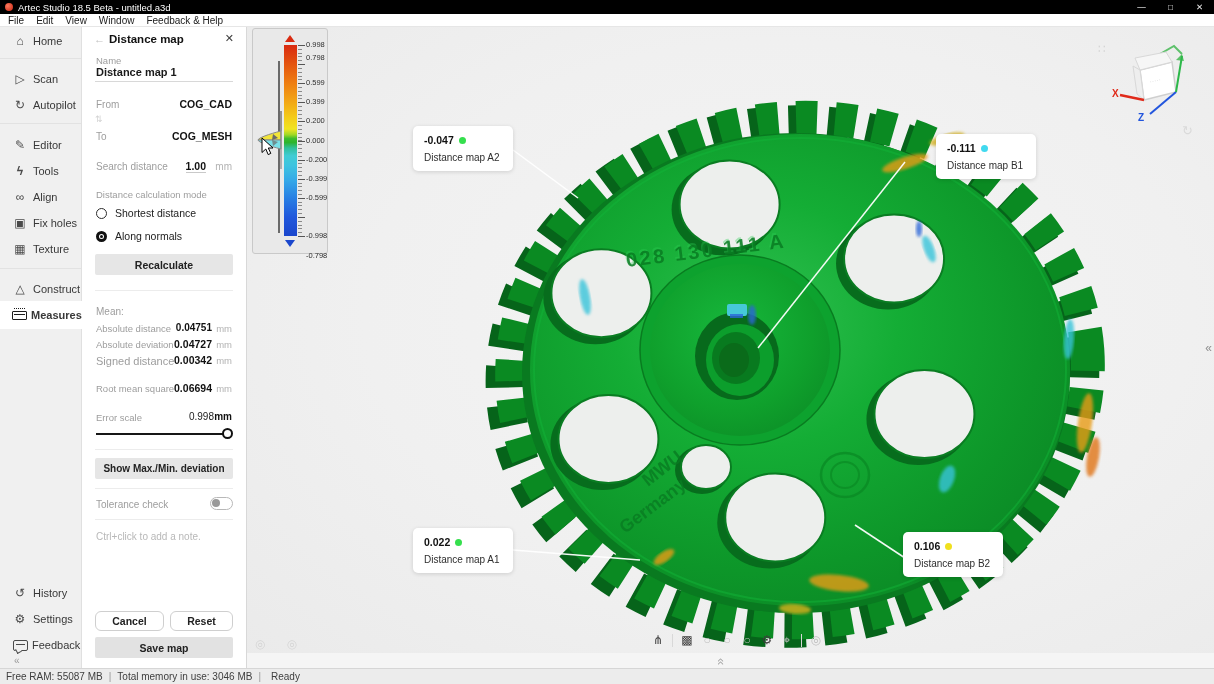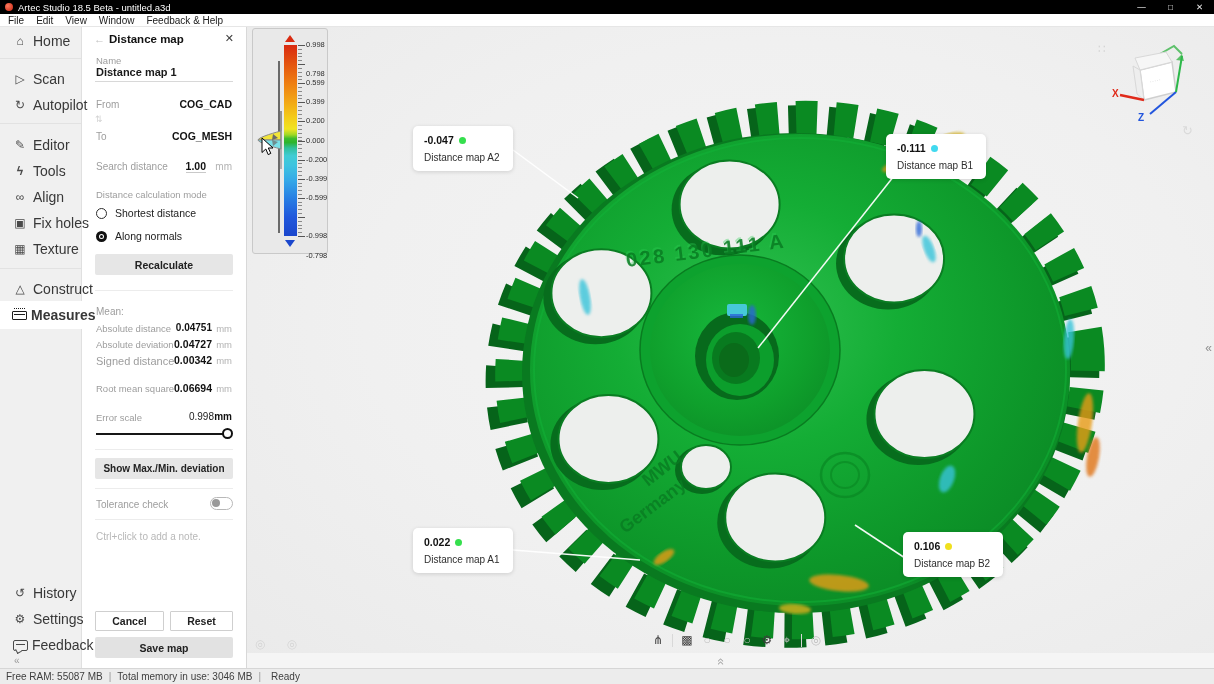--- a/index.html
+++ b/index.html
@@ -16,21 +16,21 @@
   
   #menubar{position:absolute;top:14px;left:0;right:0;height:13px;background:#fff;
     border-bottom:1px solid #e6e6e6;display:flex;align-items:center;font-size:10px;color:#222;z-index:49;box-sizing:border-box;}
   .menu-item{padding:0 6px;cursor:pointer;}
   .menu-item:first-child{padding-left:8px;}
   
   #sidebar{position:absolute;top:27px;left:0;width:82px;bottom:16px;background:#f0f0f0;
     border-right:1px solid #e0e0e0;box-sizing:border-box;z-index:40;}
   .side-item{position:absolute;left:0;width:82px;height:24px;display:flex;align-items:center;cursor:pointer;}
   .si-icon{width:18px;margin-left:11px;font-size:12px;color:#4a4a4a;text-align:center;flex:none;}
-  .si-label{font-size:14px;color:#383838;margin-left:4px;white-space:nowrap;}
+  .si-label{font-size:11px;color:#383838;margin-left:4px;white-space:nowrap;}
   .side-item.active{background:#fff;height:28px;}
   .side-sep{position:absolute;left:0;width:81px;height:1px;background:#e2e2e2;}
   .ruler-icon{width:15px;height:9px;border:1.4px solid #1d1d1d;border-radius:1px;position:relative;box-sizing:border-box;margin-left:12px;flex:none;}
   .ruler-icon::before{content:"";position:absolute;left:1px;right:1px;top:-4px;border-top:1.4px dotted #1d1d1d;}
   .ruler-icon::after{content:"";position:absolute;left:1px;right:1px;top:2px;border-top:1.2px solid #1d1d1d;}
   .bubble-icon{width:13px;height:9px;border:1.2px solid #4a4a4a;border-radius:2px;position:relative;margin-left:13px;flex:none;background:#f0f0f0;}
   .bubble-icon::before{content:"";position:absolute;left:2px;right:2px;top:3px;border-top:1px solid #4a4a4a;}
   .bubble-icon::after{content:"";position:absolute;left:2px;bottom:-3.4px;width:4px;height:4px;background:#f0f0f0;
     border-right:1.2px solid #4a4a4a;border-bottom:1.2px solid #4a4a4a;transform:rotate(62deg);}
   #sidebar-collapse{position:absolute;left:14px;bottom:2px;font-size:10px;color:#9a9a9a;cursor:pointer;}
@@ -38,21 +38,21 @@
   #panel{position:absolute;top:27px;left:82px;width:165px;bottom:16px;background:#fff;
     border-right:1px solid #d8d8d8;box-sizing:border-box;z-index:39;font-size:10px;}
   #panel .abs{position:absolute;}
   .p-dim{color:#9d9d9d;}
   .p-dark{color:#1a1a1a;font-weight:bold;}
   .p-val{font-weight:bold;color:#111;}
   .p-unit{color:#b3b3b3;}
   .hr{position:absolute;left:13px;right:13px;height:1px;background:#ececec;}
   .p-btn{position:absolute;left:13px;right:13px;height:21px;background:#e6e6e6;border-radius:2px;
     display:flex;align-items:center;justify-content:center;font-size:10.5px;font-weight:bold;color:#222;cursor:pointer;}
-  .p-btn-outline{position:absolute;height:20px;background:#fff;border:1px solid #cfcfcf;border-radius:1px;
+  .p-btn-outline{position:absolute;height:20px;background:#fff;border:1px solid #cfcfcf;border-radius:6px;
     display:flex;align-items:center;justify-content:center;font-size:10.5px;font-weight:bold;color:#222;cursor:pointer;box-sizing:border-box;}
   .radio{width:11px;height:11px;border:1.6px solid #2c2c2c;border-radius:50%;box-sizing:border-box;position:relative;flex:none;}
   .radio.on{border-width:3px;border-color:#111;}
   .radio.on::after{content:"";position:absolute;left:50%;top:50%;width:3px;height:3px;margin:-1.5px 0 0 -1.5px;background:#111;border-radius:50%;}
   .radio-row{position:absolute;left:14px;display:flex;align-items:center;cursor:pointer;}
   .radio-row .rlab{font-size:10.5px;color:#222;margin-left:8px;}
   #toggle{position:absolute;right:13px;width:23px;height:13px;border:1.4px solid #b8b8b8;border-radius:7px;box-sizing:border-box;cursor:pointer;background:#fff;}
   #toggle .knob{position:absolute;left:1px;top:1px;width:8px;height:8px;border-radius:50%;background:#9a9a9a;}
   #slider-track{position:absolute;left:14px;right:14px;height:12px;}
   #slider-track .line{position:absolute;left:0;right:0;top:5px;height:2px;background:#161616;}
@@ -344,21 +344,21 @@
       <path d="M18,25 l5,4 l-6,2 Z" fill="#6a6a6a"></path>
       <path d="M18,37 l5,-4 l-6,-2 Z" fill="#6a6a6a" opacity=".7"></path>
     </svg>
     <div id="cb-top-arrow"></div>
     <div id="cbar"></div>
     <div id="cbminor"></div>
     <div id="cbticks">
         <div class="cbtick" style="top: 16px;"></div>
         <div class="cblab" style="top: 12px;">0.998</div>
         <div class="cbtick" style="top: 35.1px;"></div>
-        <div class="cblab" style="top: 41px;">0.798</div>
+        <div class="cblab" style="top: 25px;">0.798</div>
         <div class="cbtick" style="top: 54.2px;"></div>
         <div class="cblab" style="top: 50.2px;">0.599</div>
         <div class="cbtick" style="top: 73.3px;"></div>
         <div class="cblab" style="top: 69.3px;">0.399</div>
         <div class="cbtick" style="top: 92.4px;"></div>
         <div class="cblab" style="top: 88.4px;">0.200</div>
         <div class="cbtick" style="top: 111.5px;"></div>
         <div class="cblab" style="top: 107.5px;">0.000</div>
         <div class="cbtick" style="top: 130.6px;"></div>
         <div class="cblab" style="top: 126.6px;">-0.200</div>
@@ -378,21 +378,21 @@
     <path d="M1,1 L1,15.5 L4.8,12 L7.2,17.6 L9.8,16.4 L7.3,11 L12,11 Z" fill="#fff" stroke="#000" stroke-width="1"></path>
   </svg>
 
   <div class="note-card" style="left:166px;top:99px">
     <div class="nc-line1">
         <span>-0.047</span>
         <span class="nc-dot" style="background: rgb(53, 223, 77);"></span>
       </div>
     <div class="nc-line2">Distance map A2</div>
   </div>
-  <div class="note-card" style="left:639px;top:107px">
+  <div class="note-card" style="left:689px;top:107px">
     <div class="nc-line1">
         <span>-0.111</span>
         <span class="nc-dot" style="background: rgb(65, 217, 239);"></span>
       </div>
     <div class="nc-line2">Distance map B1</div>
   </div>
   <div class="note-card" style="left:166px;top:501px">
     <div class="nc-line1">
         <span>0.022</span>
         <span class="nc-dot" style="background: rgb(53, 223, 77);"></span>

